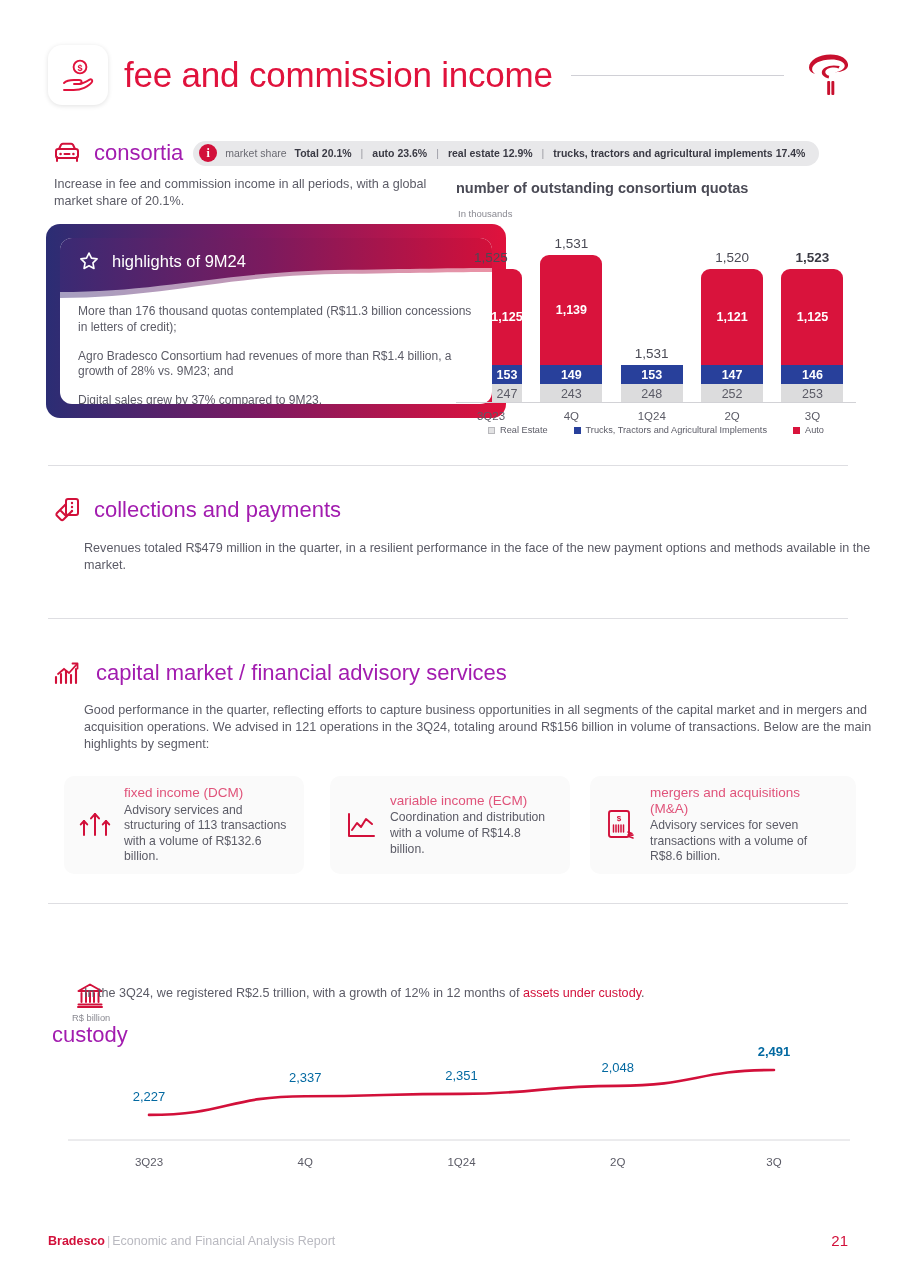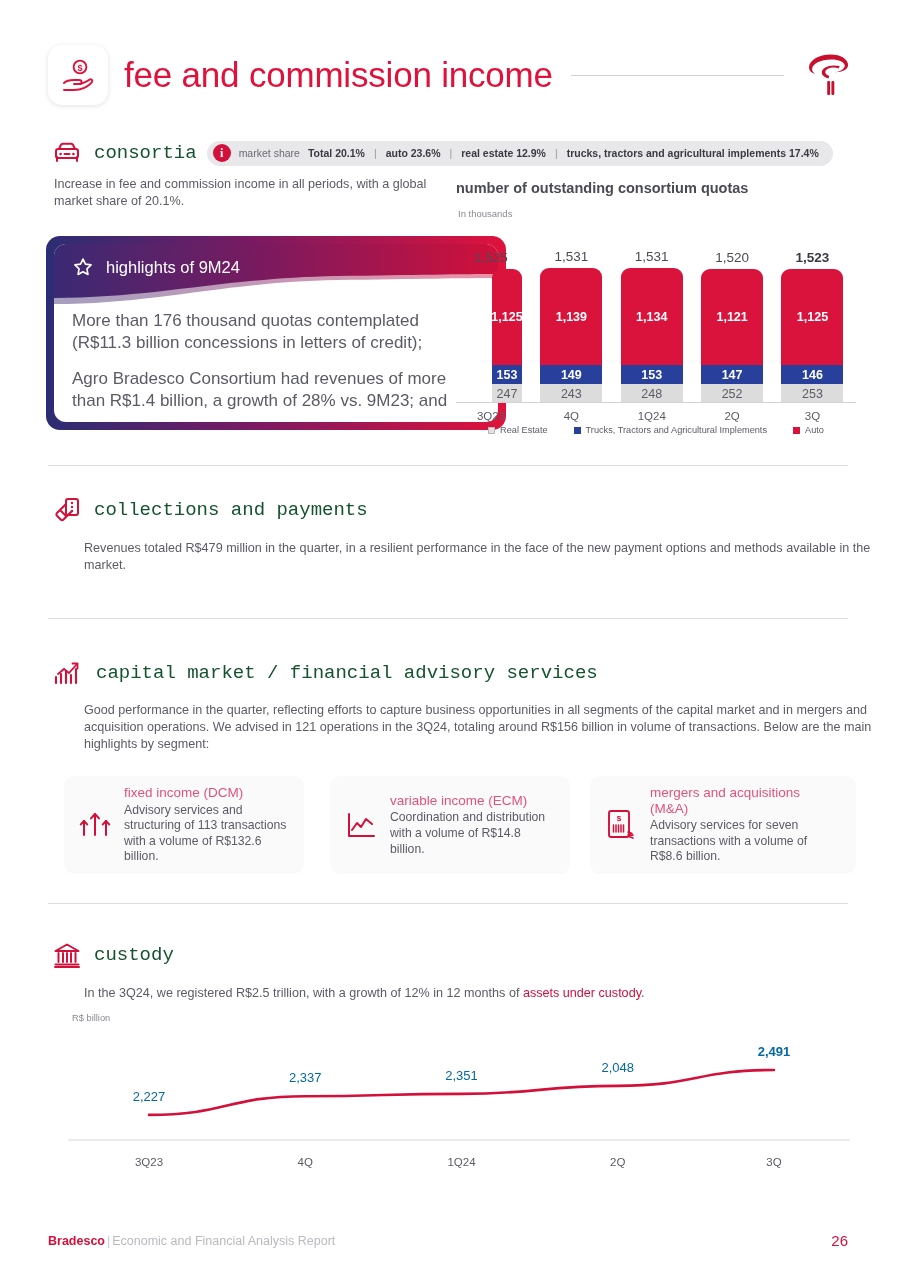--- a/index.html
+++ b/index.html
@@ -22,21 +22,21 @@
   }
   .header-title {
     font-size:35px; color:#e0123c; font-weight:300; letter-spacing:-.2px;
     margin-left:16px; white-space:nowrap;
   }
   .header-rule { flex:1; height:1px; background:#d0d0d6; margin:0 18px; min-width:20px; }
   .brand-logo { flex:none; width:56px; height:52px; }
 
   
   .sec-head { display:flex; align-items:center; gap:12px; }
-  .sec-title { font-size:19px; color:#14532d; font-weight:400;font-family:Liberation Mono, monospace; }
+  .sec-title { font-size:22px; color:#a21caf; font-weight:400; }
   .sec-icon { width:30px; height:30px; flex:none; }
 
   
   .consortia-head { position:absolute; left:52px; top:138px; display:flex; align-items:center; gap:10px; }
   .badge {
     display:flex; align-items:center; gap:8px;
     background:#e8e8ea; border-radius:13px; height:25px; padding:0 14px 0 6px;
     font-size:10.5px; color:#6a6a72; white-space:nowrap;
   }
   .badge .info-dot {
@@ -47,41 +47,41 @@
   .badge b { color:#3a3a44; font-weight:bold; }
   .badge .sep { color:#9a9aa2; padding:0 1px; }
 
   .consortia-lead {
     position:absolute; left:54px; top:176px; width:390px;
     font-size:12.6px; line-height:1.32; color:#5b5b66;
   }
 
   
   .hl-box {
-    position:absolute; left:46px; top:236px; width:460px; height:194px;
+    position:absolute; left:46px; top:224px; width:460px; height:194px;
     border-radius:14px; background:#fff; overflow:hidden;
-    padding:8px;
+    padding:14px;
     background-image:linear-gradient(90deg,#2b2d74 0%, #7a1a62 45%, #e0123c 100%);
   }
   .hl-inner {
     width:100%; height:100%; background:#fff; border-radius:12px; overflow:hidden; position:relative;
   }
   .hl-head {
     position:absolute; left:0; top:0; width:100%; height:62px;
     background-image:linear-gradient(90deg,#3a2a74 0%, #7c1a5e 48%, #d2103a 100%);
   }
   .hl-wave {
     position:absolute; left:0; top:30px; width:100%; height:42px;
   }
   .hl-head-row {
     position:absolute; left:18px; top:12px; display:flex; align-items:center; gap:12px; z-index:3;
   }
   .hl-head-title { color:#fff; font-size:16.5px; font-weight:400; }
   .hl-body { position:absolute; left:18px; top:66px; right:16px; }
-  .hl-item { font-size:17px; line-height:1.32; color:#5b5b66; margin-bottom:13px; }
+  .hl-item { font-size:12px; line-height:1.32; color:#5b5b66; margin-bottom:13px; }
 
   
   .chart-title { position:absolute; left:456px; top:180px; font-size:14.5px; font-weight:bold; color:#4a4a55; }
   .chart-unit  { position:absolute; left:458px; top:208px; font-size:9.5px; color:#8a8a92; }
   .barchart { position:absolute; left:456px; top:240px; width:400px; height:195px; }
   .bar-col { position:absolute; bottom:32px; width:62px; }
   .bar-total {
     position:absolute; bottom:100%; left:0; width:100%; text-align:center;
     font-size:13.5px; color:#4a4a55; margin-bottom:4px;
   }
@@ -216,28 +216,27 @@
       </div>
       <div class="bar-col" style="left: 245.102px;">
         <div class="bar-total">1,520</div>
         <div class="seg seg-auto" style="height: 96px;">1,121</div>
         <div class="seg seg-trucks">147</div>
         <div class="seg seg-real">252</div>
         <div class="bar-xlabel">2Q</div>
       </div>
       <div class="bar-col" style="left: 164.735px;">
         <div class="bar-total">1,531</div>
-        <div class="seg seg-auto" style="height: 97px;">1,134</div>
         <div class="seg seg-trucks">153</div>
         <div class="seg seg-real">248</div>
         <div class="bar-xlabel">1Q24</div>
       </div>
       <div class="bar-col" style="left: 84.3673px;">
         <div class="bar-total">1,531</div>
-        <div class="seg seg-auto" style="height: 97px;">1,139</div>
+        <div class="seg seg-auto" style="height: 110px;">1,139</div>
         <div class="seg seg-trucks">149</div>
         <div class="seg seg-real">243</div>
         <div class="bar-xlabel">4Q</div>
       </div>
       <div class="bar-col" style="left: 4px; padding-left: 32px;">
         <div class="bar-total">1,525</div>
         <div class="seg seg-auto" style="height: 96px;">1,125</div>
         <div class="seg seg-trucks">153</div>
         <div class="seg seg-real">247</div>
         <div class="bar-xlabel">3Q23</div>
@@ -317,21 +316,21 @@
       </svg>
       <div>
         <div class="card-title">mergers and acquisitions (M&amp;A)</div>
         <div class="card-desc">Advisory services for seven transactions with a volume of R$8.6 billion.</div>
       </div>
     </div>
   </div>
 
   <div class="divider" style="top:903px"></div>
 
-  <div class="sec-head" style="position:absolute; left:52px; top:940px;">
+  <div class="sec-head" style="position:absolute; left:52px; top:980px;flex-direction:column;">
     <svg class="sec-icon" viewBox="0 0 30 30" fill="none" stroke="#d2103a" stroke-width="2" stroke-linecap="round">
       <path d="M3.5 11L15 4.5 26.5 11z" stroke-linejoin="round"></path>
       <path d="M6.5 13v9M11 13v9M15 13v9M19 13v9M23.5 13v9"></path>
       <path d="M3.5 24.5h23M3 27h24"></path>
     </svg>
     <div class="sec-title">custody</div>
   </div>
   <div class="body-text" style="left:56px; top:985px; width:800px;">
     <span>In the 3Q24, we registered R$2.5 trillion, with a growth of 12% in 12 months of </span><span style="color:#d2103a">assets under custody</span><span>.</span>
   </div>
@@ -351,16 +350,16 @@
       <div class="lc-label" style="left: 553.75px; top: 31.84px;">2,048</div>
       <div class="lc-x" style="left: 553.75px;">2Q</div>
       <div class="lc-label hl" style="left: 710px; top: 16.03px;">2,491</div>
       <div class="lc-x" style="left: 710px;">3Q</div>
     </div>
 
   <div class="footer">
     <div class="footer-left">
       <b>Bradesco</b><span class="bar">|</span><span>Economic and Financial Analysis Report</span>
     </div>
-    <div class="footer-page">26</div>
+    <div class="footer-page">21</div>
   </div>
 
 </div>
 
 </body></html>

